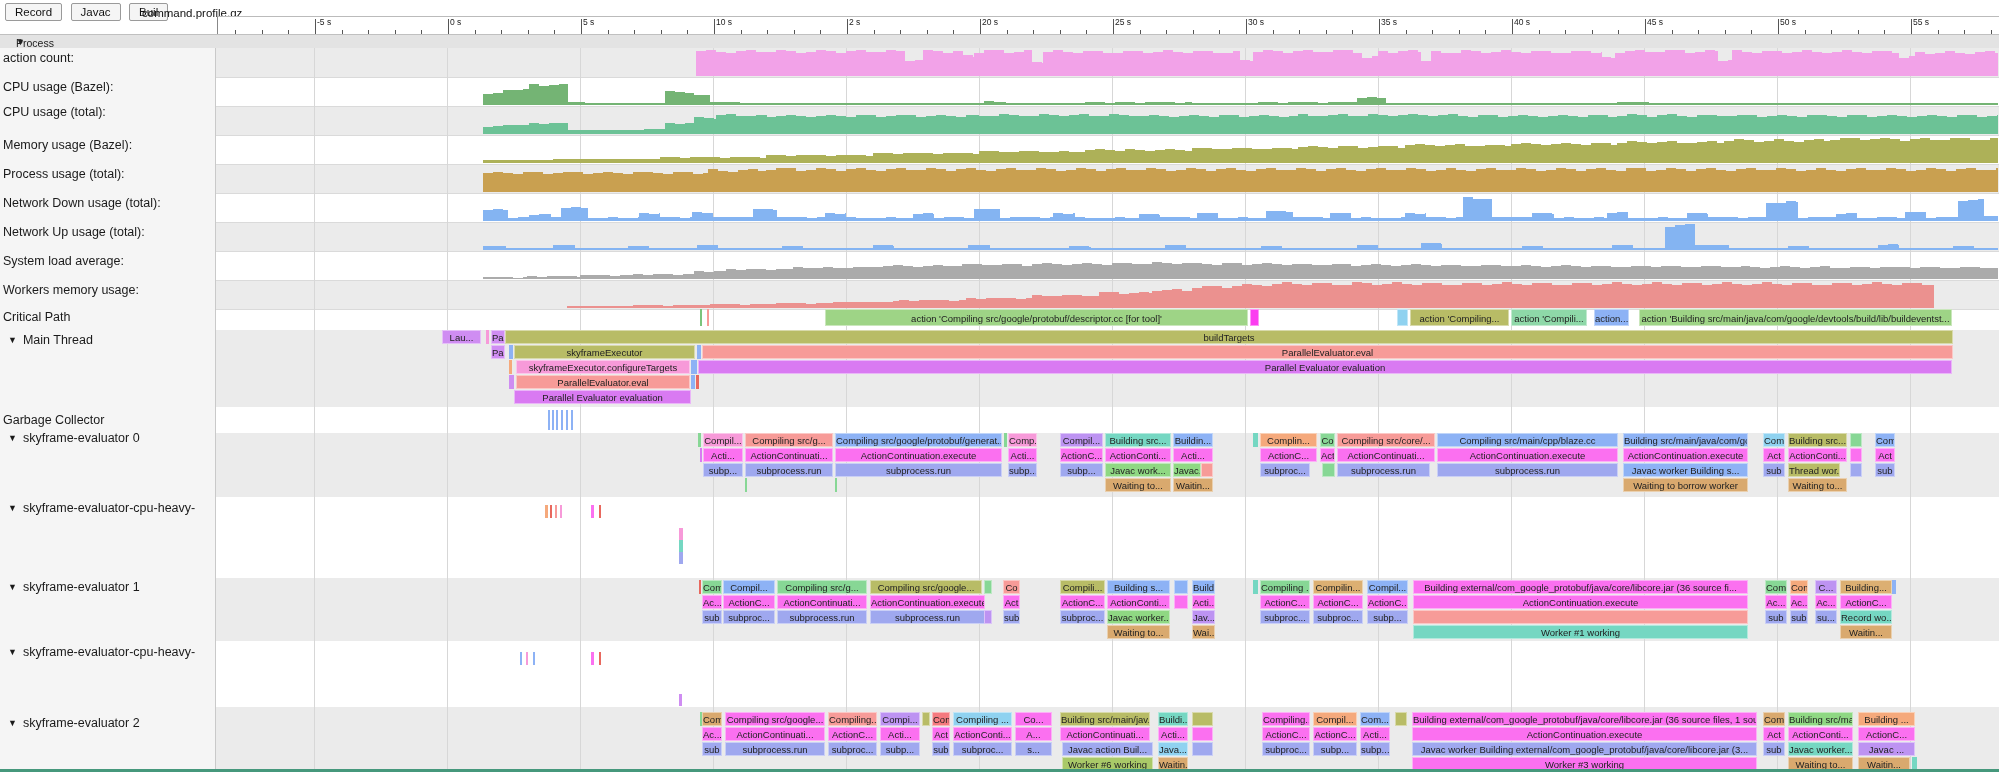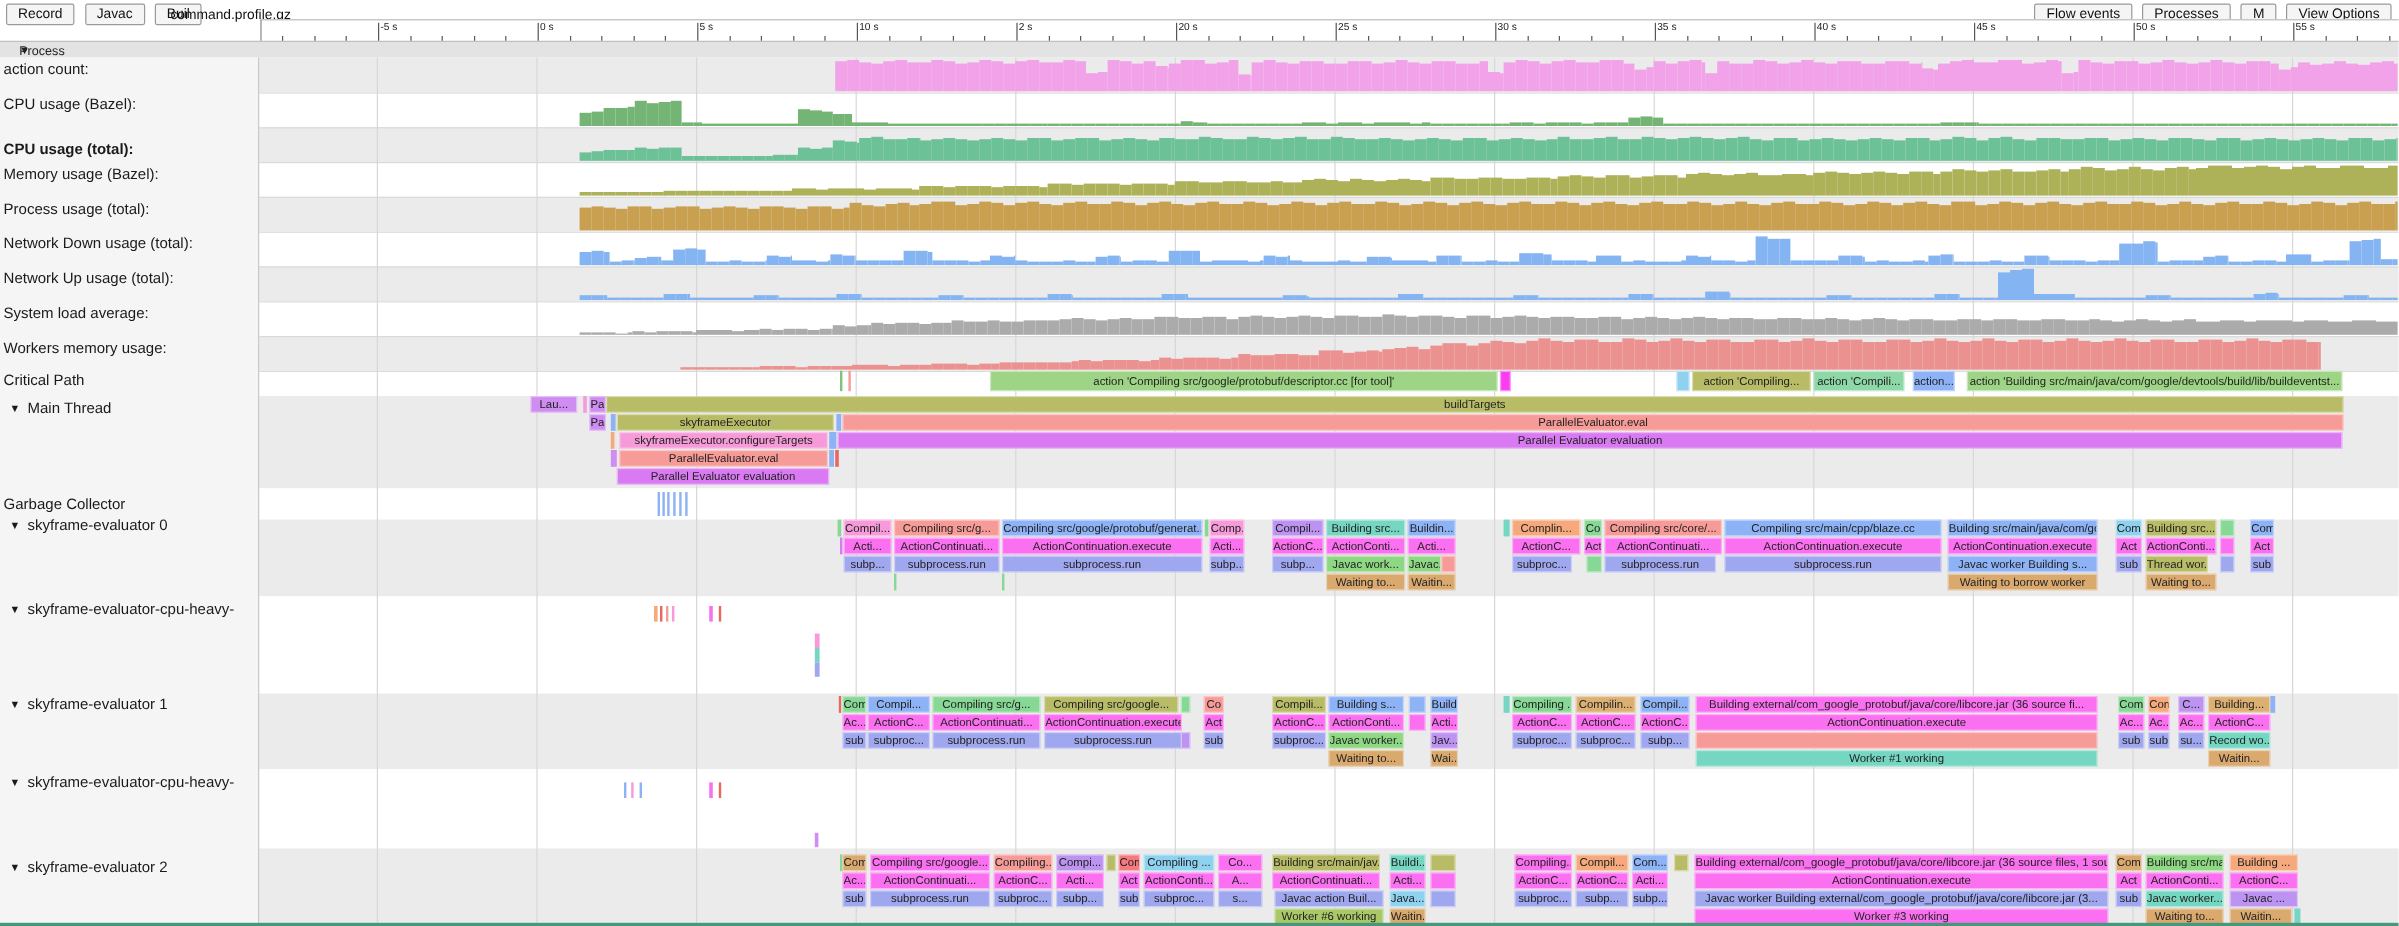--- a/index.html
+++ b/index.html
@@ -41,26 +41,20 @@
 <body>
 
 <div id="app">
   <div id="toolbar">
     <div id="lefttools">
       <span class="tbtn">Record</span>
       <span class="tbtn">Javac</span>
       <span class="tbtn">Buil</span>
     </div>
     <span id="filename">command.profile.gz</span>
-    <div id="righttools">
-      <span class="tbtn">Flow events</span>
-      <span class="tbtn">Processes</span>
-      <span class="tbtn">M</span>
-      <span class="tbtn">View Options</span>
-    </div>
   </div>
 
   <div id="ruler">
       <div class="rtick" style="left: 17.2px; height: 5px;"></div>
       <div class="rtick" style="left: 43.8px; height: 5px;"></div>
       <div class="rtick" style="left: 70.4px; height: 5px;"></div>
       <div class="rtick" style="left: 97px; height: 16px;"></div>
       <div class="rlabel" style="left: 99px;">-5 s</div>
       <div class="rtick" style="left: 123.6px; height: 5px;"></div>
       <div class="rtick" style="left: 150.2px; height: 5px;"></div>
@@ -1831,21 +1825,21 @@
         <div class="tbar" style="left: 1062px; width: 91px; top: 709px; height: 14px; background: rgb(169, 201, 104); line-height: 14px;">Worker #6 working</div>
         <div class="tbar" style="left: 1158px; width: 30px; top: 709px; height: 14px; background: rgb(217, 169, 110); line-height: 14px;">Waitin...</div>
         <div class="tbar" style="left: 1412px; width: 345px; top: 709px; height: 14px; background: rgb(251, 112, 240); line-height: 14px;">Worker #3 working</div>
         <div class="tbar" style="left: 1788px; width: 65px; top: 709px; height: 14px; background: rgb(217, 169, 110); line-height: 14px;">Waiting to...</div>
         <div class="tbar" style="left: 1858px; width: 52px; top: 709px; height: 14px; background: rgb(217, 169, 110); line-height: 14px;">Waitin...</div>
         <div class="tick" style="left: 1912px; width: 5px; top: 709px; height: 14px; background: rgb(117, 215, 194);"></div>
       </div>
     <div id="sidebar">
         <div class="slabel" style="top: 3px;">action count:</div>
         <div class="slabel" style="top: 32px;">CPU usage (Bazel):</div>
-        <div class="slabel" style="top: 69px; font-weight: bold;">CPU usage (total):</div>
+        <div class="slabel" style="top: 57px;">CPU usage (total):</div>
         <div class="slabel" style="top: 90px;">Memory usage (Bazel):</div>
         <div class="slabel" style="top: 119px;">Process usage (total):</div>
         <div class="slabel" style="top: 148px;">Network Down usage (total):</div>
         <div class="slabel" style="top: 177px;">Network Up usage (total):</div>
         <div class="slabel" style="top: 206px;">System load average:</div>
         <div class="slabel" style="top: 235px;">Workers memory usage:</div>
         <div class="glabel" style="top: 262px; left: 3px;"><span>Critical Path</span></div>
         <div class="glabel" style="top: 285px; left: 8px;"><span class="garrow">▼</span><span>Main Thread</span></div>
         <div class="glabel" style="top: 365px; left: 3px;"><span>Garbage Collector</span></div>
         <div class="glabel" style="top: 383px; left: 8px;"><span class="garrow">▼</span><span>skyframe-evaluator 0</span></div>

